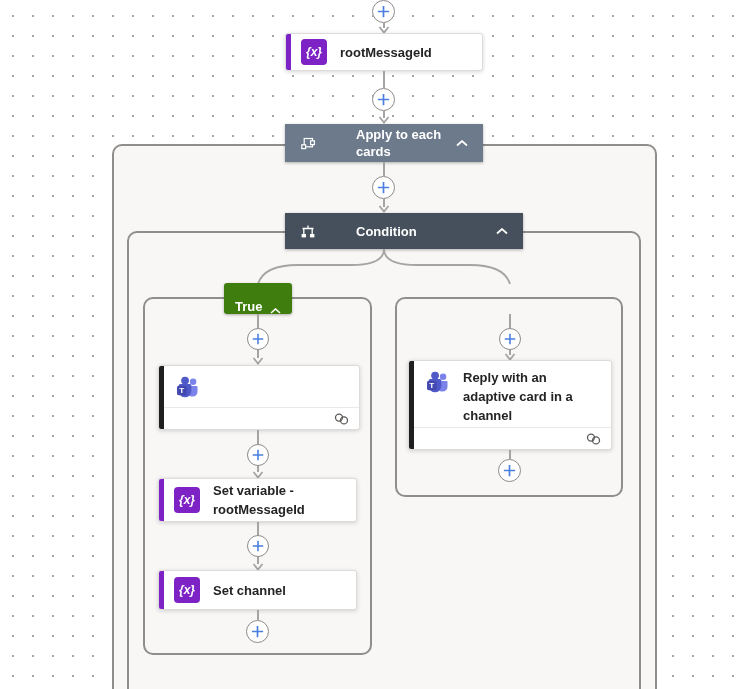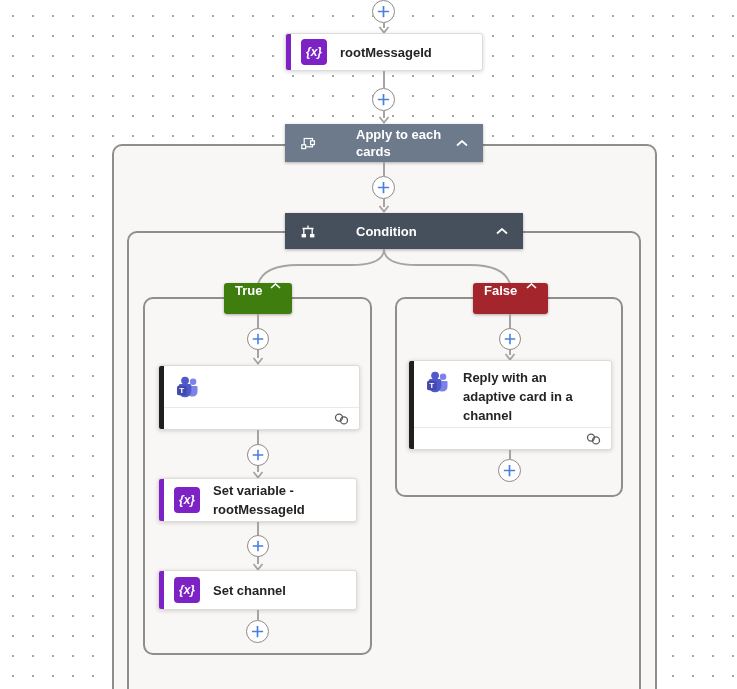--- a/index.html
+++ b/index.html
@@ -31,21 +31,21 @@
   .w130{width:130px}.w125{width:125px}.w132{width:132px}
   .card-footer{border-top:1px solid #ebe9e7;height:21px;flex:0 0 21px;display:flex;align-items:center;
     justify-content:flex-end;padding-right:9px}
   .scope-header{position:absolute;display:flex;align-items:center;color:#fff;
     box-shadow:0 1px 3px rgba(0,0,0,.3);cursor:pointer;box-sizing:border-box}
   .scope-header .lead{margin-left:15px;flex:0 0 auto}
   .scope-title{font-size:13px;font-weight:700;line-height:17px;margin-left:40px;width:112px}
   .scope-header .chev{position:absolute;right:15px}
   .hdr-apply{background:#6c7a8b}
   .hdr-cond{background:#46505c}
-  .badge{position:absolute;display:flex;align-items:flex-start;justify-content:space-between;padding:0 11px;
+  .badge{position:absolute;display:flex;align-items:flex-end;justify-content:space-between;padding:0 11px;
     border-radius:3px;color:#fff;font-size:13px;font-weight:700;box-shadow:0 1px 3px rgba(0,0,0,.3);
     cursor:pointer;box-sizing:border-box}
   .badge-true{background:#3f7e0e}
   .badge-false{background:#a4262c}
   svg{display:block}
 </style>
 </head>
 <body>
 
 <div class="canvas">
@@ -125,26 +125,20 @@
     <path d="M150 0 C150 12 136 16 117 16 L64 16 C41 16 28 22 24 35" stroke="#a6a4a2" stroke-width="1.8" fill="none"></path>
     <path d="M150 0 C150 12 164 16 183 16 L236 16 C259 16 272 22 276 35" stroke="#a6a4a2" stroke-width="1.8" fill="none"></path>
   </svg>
 
   <div class="badge badge-true" style="left:224px;top:283px;width:68px;height:31px">
     <span>True</span>
     <svg width="11" height="6" viewBox="0 0 11 6">
         <polyline points="1,5 5.5,1 10,5" stroke="#ffffff" stroke-width="1.6" fill="none"></polyline>
       </svg>
   </div>
-  <div class="badge badge-false" style="left:473px;top:283px;width:75px;height:31px">
-    <span>False</span>
-    <svg width="11" height="6" viewBox="0 0 11 6">
-        <polyline points="1,5 5.5,1 10,5" stroke="#ffffff" stroke-width="1.6" fill="none"></polyline>
-      </svg>
-  </div>
 
   <div class="vline" style="left:257px;top:314px;height:14px"></div>
   <button class="plus" style="left:247px;top:328px;width:22px;height:22px">
     <svg width="14" height="14" viewBox="0 0 16 16">
         <path d="M8 2v12M2 8h12" stroke="#4a7fe0" stroke-width="1.8" fill="none"></path>
       </svg>
   </button>
   <div class="vline" style="left:257px;top:350px;height:8px"></div>
   <svg class="arrow" style="left:252px;top:357px" width="12" height="8" viewBox="0 0 12 8">
       <polyline points="1.5,1 6,6.5 10.5,1" stroke="#a6a4a2" stroke-width="1.8" fill="none"></polyline>

